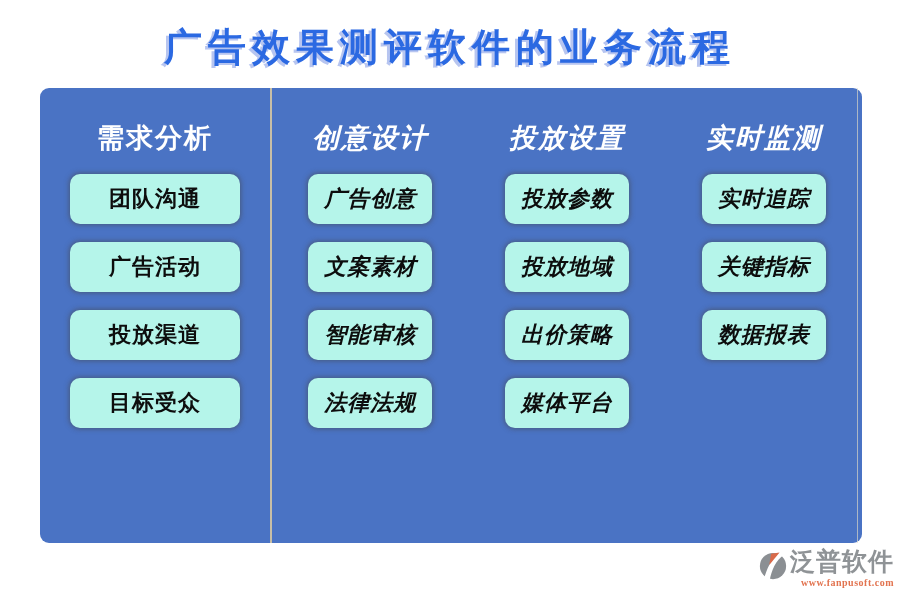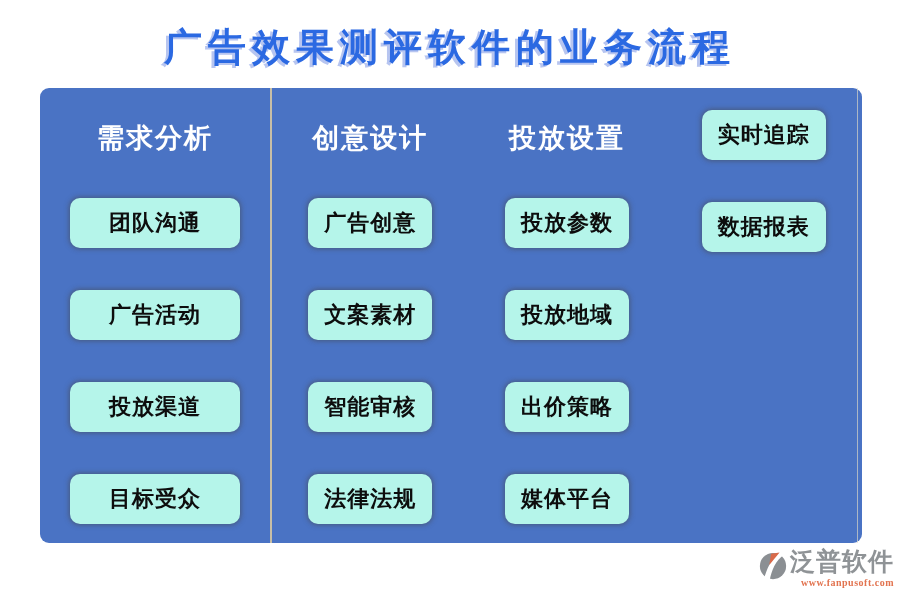--- a/index.html
+++ b/index.html
@@ -14,36 +14,36 @@
     white-space:nowrap;
   }
   .panel{
     position:absolute;left:40px;top:88px;width:822px;height:455px;
     background:#4a73c4;border-radius:9px;display:flex;box-sizing:border-box;
   }
   .col{
     display:flex;flex-direction:column;align-items:center;box-sizing:border-box;
   }
   .col-1{width:232px;border-right:2px solid #c7bea6;}
-  .col-rest{flex:1;}
+  .col-rest{flex:1;font-style:italic;}
   .panel-edge-line{
     position:absolute;top:0;right:4px;width:1px;height:100%;
     background:rgba(225,219,200,0.65);
   }
   .col-header{
     margin-top:32px;height:36px;line-height:36px;
     font-size:27px;font-weight:bold;color:#ffffff;letter-spacing:2px;
     white-space:nowrap;
   }
   .node{
     height:50px;line-height:50px;text-align:center;
     background:#b5f5ea;border-radius:10px;
     box-shadow:0 0 5px 1px rgba(70,70,70,0.55);
     font-size:22px;font-weight:bold;color:#0d0d0d;letter-spacing:1px;
-    margin-top:42px;cursor:pointer;white-space:nowrap;
+    margin-top:18px;cursor:pointer;white-space:nowrap;
   }
   .node:first-of-type{margin-top:22px;}
   .col-1 .node{width:170px;}
   .col-rest .node{width:124px;}
   .brand{
     position:absolute;right:6px;bottom:10px;display:flex;align-items:flex-start;
   }
   .brand-icon{margin-top:2px;margin-right:2px;}
   .brand-text{display:flex;flex-direction:column;align-items:flex-end;}
   .brand-name{
@@ -81,21 +81,23 @@
 
     <div class="col col-rest">
       <div class="col-header">投放设置</div>
       <div class="node">投放参数</div>
       <div class="node">投放地域</div>
       <div class="node">出价策略</div>
       <div class="node">媒体平台</div>
     </div>
 
     <div class="col col-rest">
+      <div class="col-header">实时监测</div>
       <div class="node">实时追踪</div>
+      <div class="node">关键指标</div>
       <div class="node">数据报表</div>
     </div>
 
     <div class="panel-edge-line"></div>
   </div>
 
   <div class="brand">
     <span class="brand-icon">
       <svg width="30" height="30" viewBox="0 0 32 32">
         <circle cx="16" cy="16" r="14" fill="#8b8f93"></circle>

